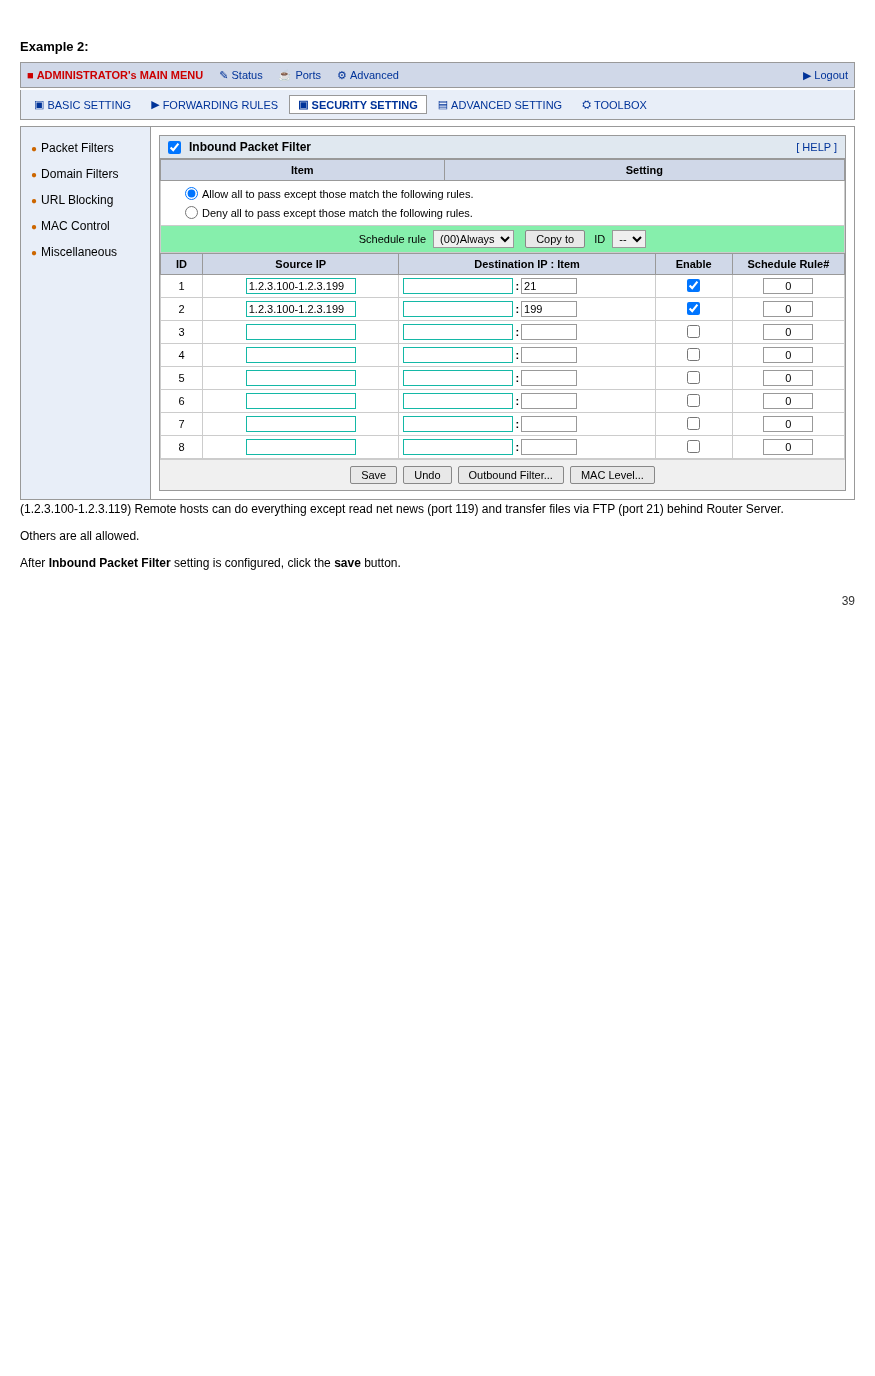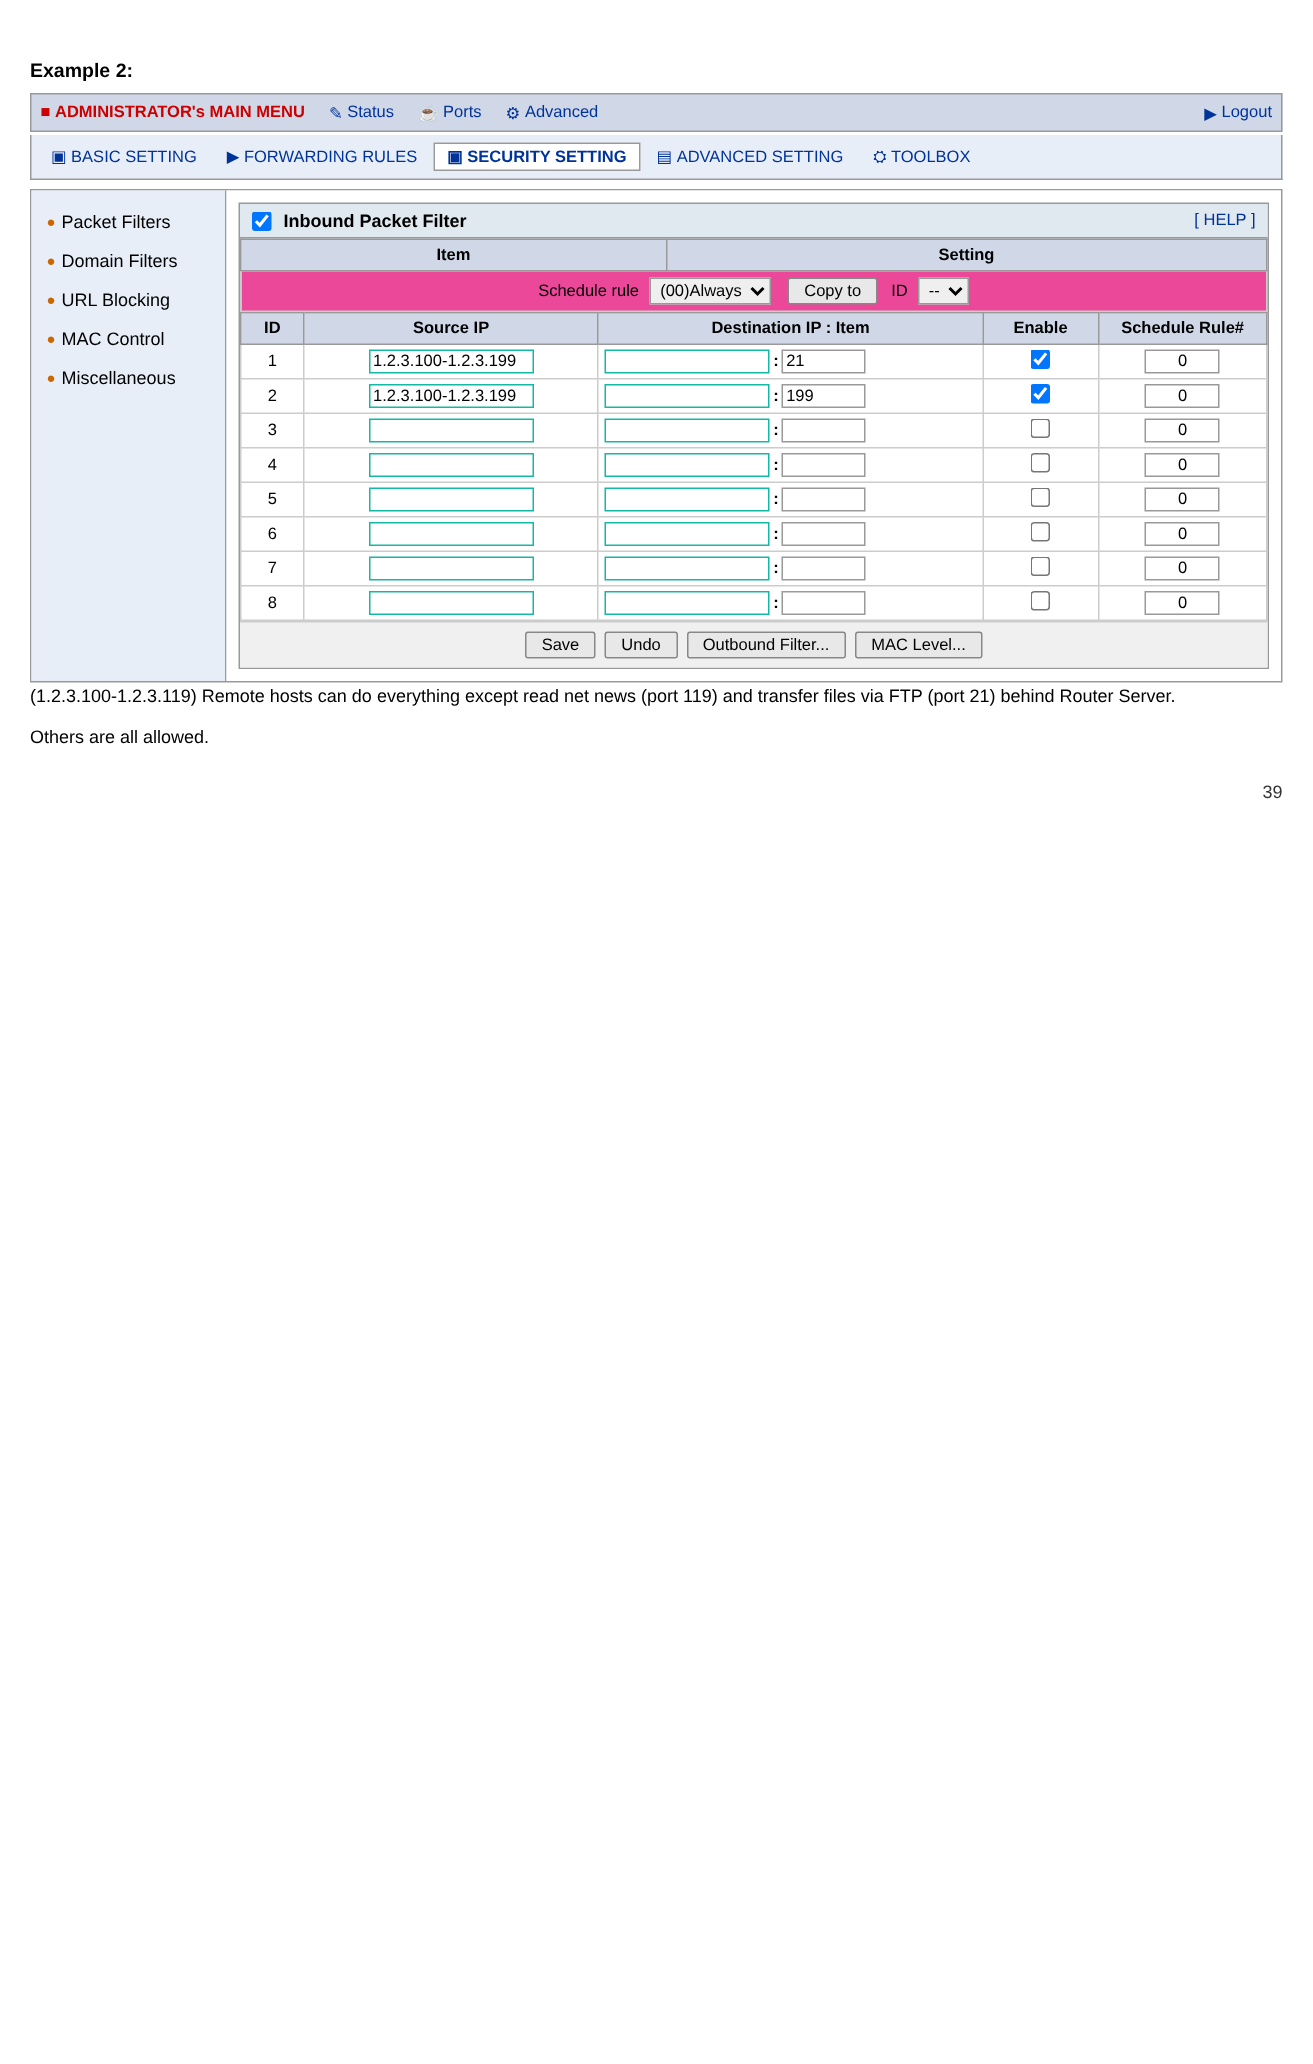--- a/index.html
+++ b/index.html
@@ -165,21 +165,33 @@
 
         <table class="filter-table">
           <thead>
             <tr>
               <th>Item</th>
               <th>Setting</th>
             </tr>
           </thead>
           <tbody>
             <tr>
-              <td colspan="2" style="background:#ec4899; padding:4px 8px; border-top: 1px solid #ccc; text-align:center;">
+              <td colspan="2" style="padding-left: 24px;">
+                <div style="display:flex; align-items:center; gap:4px; padding: 3px 0;">
+                  <input type="radio" name="filter_rule" checked="" style="">
+                  <span>Allow all to pass except those match the following rules.</span>
+                </div>
+                <div style="display:flex; align-items:center; gap:4px; padding: 3px 0;">
+                  <input type="radio" name="filter_rule" style="">
+                  <span>Deny all to pass except those match the following rules.</span>
+                </div>
+              </td>
+            </tr>
+            <tr>
+              <td colspan="2" style="background:#86efac; padding:4px 8px; border-top: 1px solid #ccc; text-align:center;">
                 <span>Schedule rule</span>
                 <select style="margin-left:4px;">
                   <option>(00)Always</option>
                 </select>
                 <button class="btn" style="margin-left:8px;">Copy to</button>
                 <span style="margin-left:6px;">ID</span>
                 <select style="margin-left:4px;">
                   <option>--</option>
                 </select>
               </td>
@@ -311,16 +323,19 @@
           <button class="btn">Outbound Filter...</button>
           <button class="btn">MAC Level...</button>
         </div>
       </div>
     </div>
   </div>
 
   <div class="desc-section">
     <p>(1.2.3.100-1.2.3.119) Remote hosts can do everything except read net news (port 119) and transfer files via FTP (port 21) behind Router Server.</p>
     <p>Others are all allowed.</p>
+    <p>
+      <span>After </span><span class="bold">Inbound Packet Filter</span><span> setting is configured, click the </span><span class="bold">save</span><span> button.</span>
+    </p>
   </div>
 
   <div class="page-number">39</div>
 </div>
 
 </body></html>

